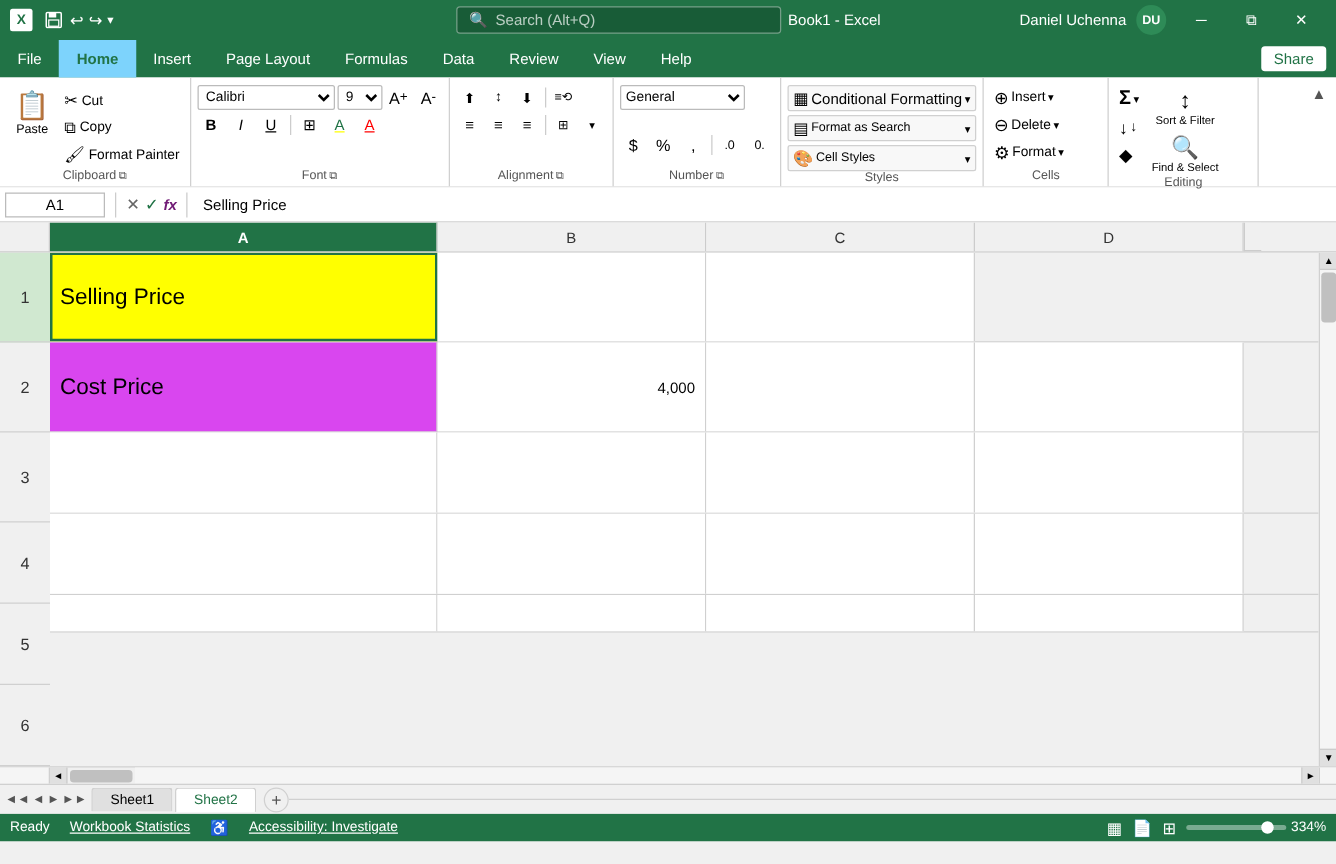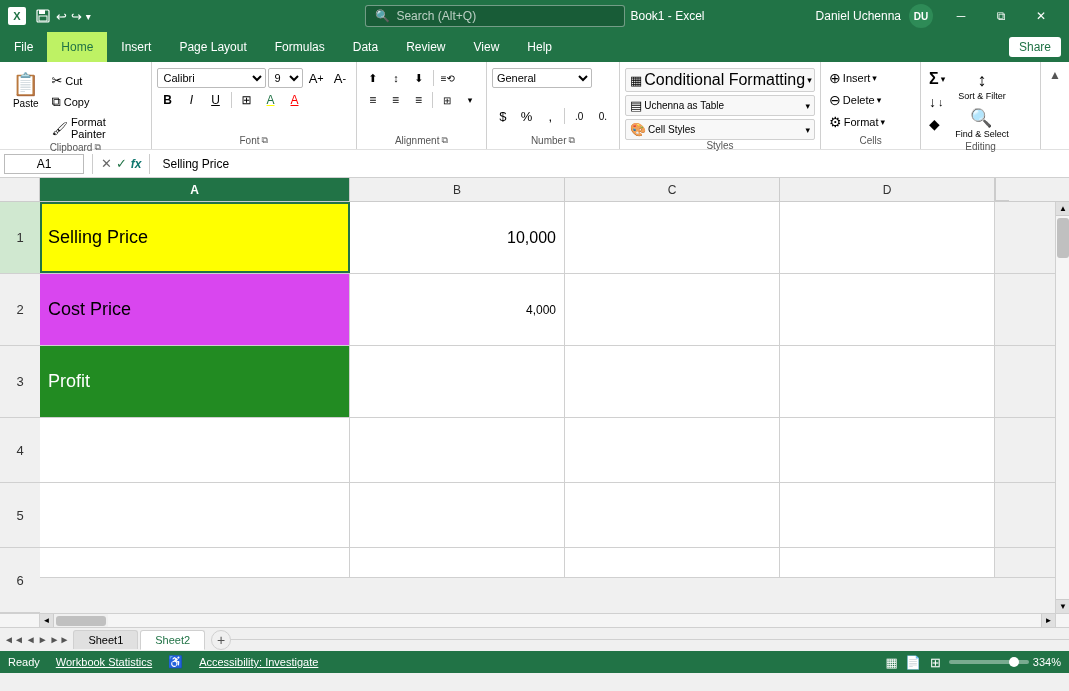--- a/index.html
+++ b/index.html
@@ -33,21 +33,21 @@
     .win-btn { width: 40px; height: 32px; display: flex; align-items: center; justify-content: center; cursor: pointer; color: white; font-size: 12px; }
     .ribbon-tabs { display: flex; background: #217346; height: 30px; }
     .ribbon-tab {
       padding: 6px 14px;
       color: white;
       cursor: pointer;
       font-size: 12px;
       display: flex;
       align-items: center;
     }
-    .ribbon-tab.active { background: #bef264; color: #217346; font-weight: 400; }
+    .ribbon-tab.active { background: #7dd3fc; color: #217346; font-weight: 700; }
     .font-select {
       border: 1px solid #bbb;
       border-radius: 2px;
       font-size: 11px;
       height: 20px;
       padding: 0 2px;
       width: 110px;
       background: white;
     }
     .size-select {
@@ -429,26 +429,26 @@
     <div class="group-label-row">
       <span>Number</span>
       <span style="font-size:9px;cursor:pointer;">⧉</span>
     </div>
   </div>
 
   <div class="group-wrap" style="min-width:140px;">
     <div style="display:flex;flex-direction:column;gap:3px;flex:1;padding-top:3px;">
       <div style="display:flex;align-items:center;gap:2px;padding:2px 4px;cursor:pointer;border:1px solid #d0d0d0;border-radius:2px;background:#f8f8f8;font-size:11px;">
         <span style="font-size:13px;">▦</span>
-        <span style="font-size:16px;white-space:nowrap;text-align:right;">Conditional Formatting</span>
+        <span style="font-size:12px;white-space:nowrap;text-align:right;">Conditional Formatting</span>
         <span style="font-size:9px;margin-left:auto;">▾</span>
       </div>
       <div style="display:flex;align-items:center;gap:2px;padding:2px 4px;cursor:pointer;border:1px solid #d0d0d0;border-radius:2px;background:#f8f8f8;font-size:11px;">
         <span style="font-size:13px;">▤</span>
-        <span style="font-size:10px;white-space:nowrap;">Uchenna as Table</span>
+        <span style="font-size:10px;white-space:nowrap;">Format as Search</span>
         <span style="font-size:9px;margin-left:auto;">▾</span>
       </div>
       <div style="display:flex;align-items:center;gap:2px;padding:2px 4px;cursor:pointer;border:1px solid #d0d0d0;border-radius:2px;background:#f8f8f8;font-size:11px;">
         <span style="font-size:13px;">🎨</span>
         <span style="font-size:10px;white-space:nowrap;">Cell Styles</span>
         <span style="font-size:9px;margin-left:auto;">▾</span>
       </div>
     </div>
     <div class="group-label-row">
       <span>Styles</span>
@@ -513,21 +513,21 @@
 
   <div style="margin-left:auto;display:flex;align-items:flex-start;padding:6px 8px;cursor:pointer;color:#555;font-size:12px;">▲</div>
 </div>
 
 <div class="formula-bar">
   <input class="name-box" value="A1" readonly="" style="text-align: center; font-size: 12px; border: 1px solid rgb(187, 187, 187); height: 20px; width: 80px; padding: 0px 4px;">
   <div style="width:1px;height:20px;background:#ccc;margin:0 4px;"></div>
   <div class="formula-icons">
     <span style="cursor:pointer;color:#666;font-size:13px;">✕</span>
     <span style="cursor:pointer;color:#217346;font-size:13px;">✓</span>
-    <span style="cursor:pointer;color:#0f766e;font-size:12px;font-style:italic;font-weight:bold;">fx</span>
+    <span style="cursor:pointer;color:#701a75;font-size:12px;font-style:italic;font-weight:bold;">fx</span>
   </div>
   <div style="width:1px;height:20px;background:#ccc;margin:0 4px;"></div>
   <input class="formula-input" value="Selling Price" style="flex: 1 1 0%; border: none; outline: none; font-size: 12px; padding: 0px 4px;">
 </div>
 
 <div class="sheet-grid-area">
 
   <div class="col-headers-row">
     <div style="width:40px;height:24px;border-right:1px solid #ccc;border-bottom:1px solid #ccc;background:#f0f0f0;flex-shrink:0;"></div>
     <div class="col-header selected" style="width:310px;font-weight:bold;">A</div>
@@ -545,38 +545,31 @@
       <div class="row-num-cell" style="height:72px;">3</div>
       <div class="row-num-cell" style="height:65px;">4</div>
       <div class="row-num-cell" style="height:65px;">5</div>
       <div class="row-num-cell" style="height:65px;">6</div>
     </div>
 
     <div class="data-grid">
 
       <div class="data-row" style="height:72px;">
         <div class="cell cell-w-a cell-yellow cell-text-left cell-selected-border" style="font-size:18px;font-weight:normal;">Selling Price</div>
-        <div class="cell cell-w-b cell-white cell-text-right" style="font-size:16px;">10,000</div>
         <div class="cell cell-w-c cell-white"></div>
         <div class="cell cell-w-d cell-white"></div>
       </div>
 
       <div class="data-row" style="height:72px;">
         <div class="cell cell-w-a cell-blue cell-text-left" style="font-size:18px;color:#000;">Cost Price</div>
         <div class="cell cell-w-b cell-white cell-text-right" style="font-size:12px;">4,000</div>
         <div class="cell cell-w-c cell-white"></div>
         <div class="cell cell-w-d cell-white"></div>
       </div>
 
-      <div class="data-row" style="height:72px;">
-        <div class="cell cell-w-a cell-green cell-text-left cell-text-white" style="font-size:18px;">Profit</div>
-        <div class="cell cell-w-b cell-white"></div>
-        <div class="cell cell-w-c cell-white"></div>
-        <div class="cell cell-w-d cell-white"></div>
-      </div>
 
       <div class="data-row" style="height:65px;">
         <div class="cell cell-w-a cell-white"></div>
         <div class="cell cell-w-b cell-white"></div>
         <div class="cell cell-w-c cell-white"></div>
         <div class="cell cell-w-d cell-white"></div>
       </div>
 
       <div class="data-row" style="height:65px;">
         <div class="cell cell-w-a cell-white"></div>

